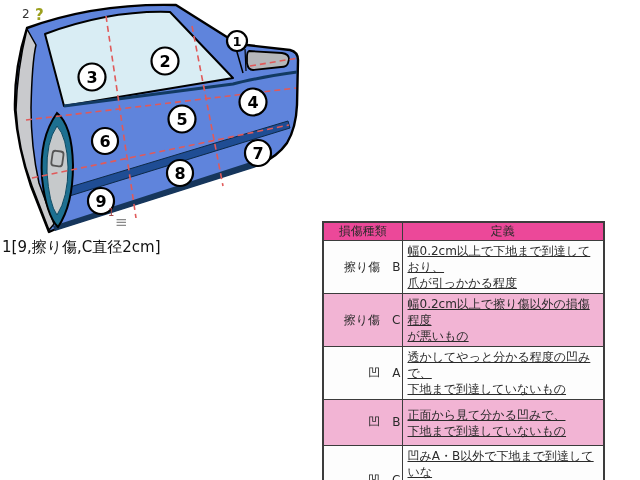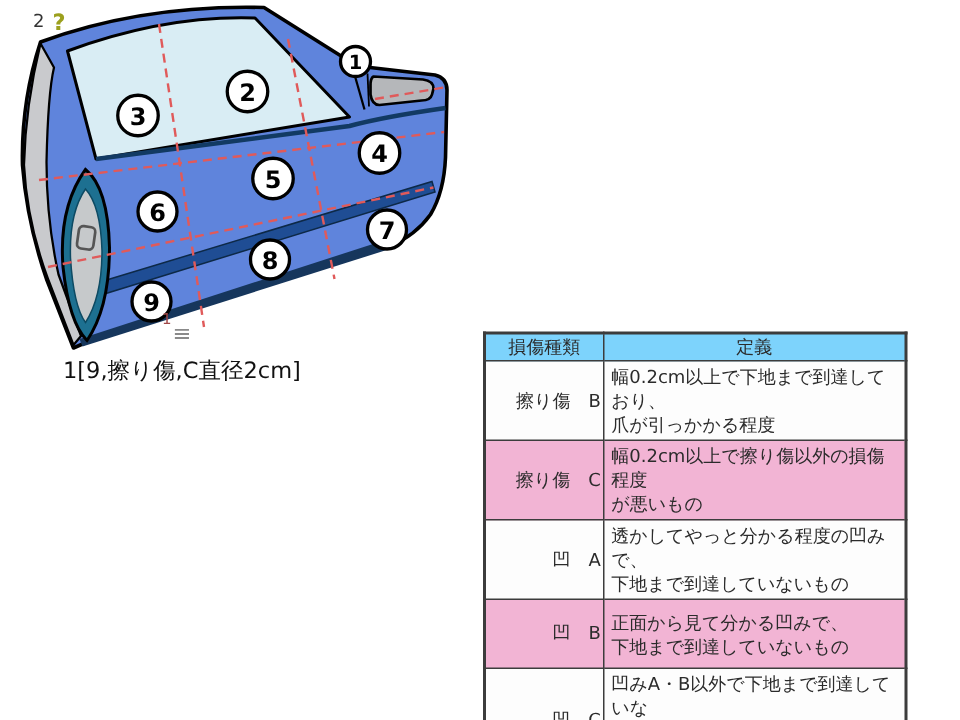--- a/index.html
+++ b/index.html
@@ -7,38 +7,38 @@
     position:relative;width:640px;height:480px;background:#ffffff;
     font-family:"DejaVu Sans",sans-serif;overflow:hidden;
   }
   .door-svg{position:absolute;left:0;top:0;width:320px;height:250px;}
   .top-note{
     position:absolute;left:318px;top:1px;font-size:12.5px;color:#111;
     letter-spacing:0.5px;white-space:nowrap;
   }
   .damage-notes{
     position:absolute;left:2px;top:239px;font-size:15px;line-height:17px;
-    color:#111;white-space:nowrap;margin-left:40px;
+    color:#111;white-space:nowrap;
   }
   table.damage-table{
     position:absolute;left:322px;top:221px;width:281px;height:229px;
     border-collapse:collapse;table-layout:fixed;
     border:2px solid #3c3c3c;background:#fdfdfd;
   }
   .damage-table th,.damage-table td{
     border:1.5px solid #3c3c3c;color:#2b2b2b;
     font-size:12px;font-weight:normal;
   }
   .damage-table th{height:17px;padding:0 2px;font-size:12px;}
   .damage-table td{height:41px;}
   .damage-table col.c-type{width:79px;}
   .damage-table col.c-def{width:202px;}
   .damage-table td.type{text-align:right;}
-  .damage-table td.def{padding:2px 5px;line-height:16px;white-space:pre-line;text-align:left;}
-  .damage-table tr.hdr{background:#7dd3fc;}
+  .damage-table td.def{padding:2px 5px;line-height:16px;white-space:pre-line;text-align:left;text-decoration:underline;}
+  .damage-table tr.hdr{background:#ec4899;}
   .damage-table tr.pink{background:#f2b4d4;}
   .damage-table tr.white{background:#fdfdfd;}
 </style>
 </head>
 <body>
 
 <div class="stage">
 
 
   <svg class="door-svg" viewBox="0 0 320 250">

